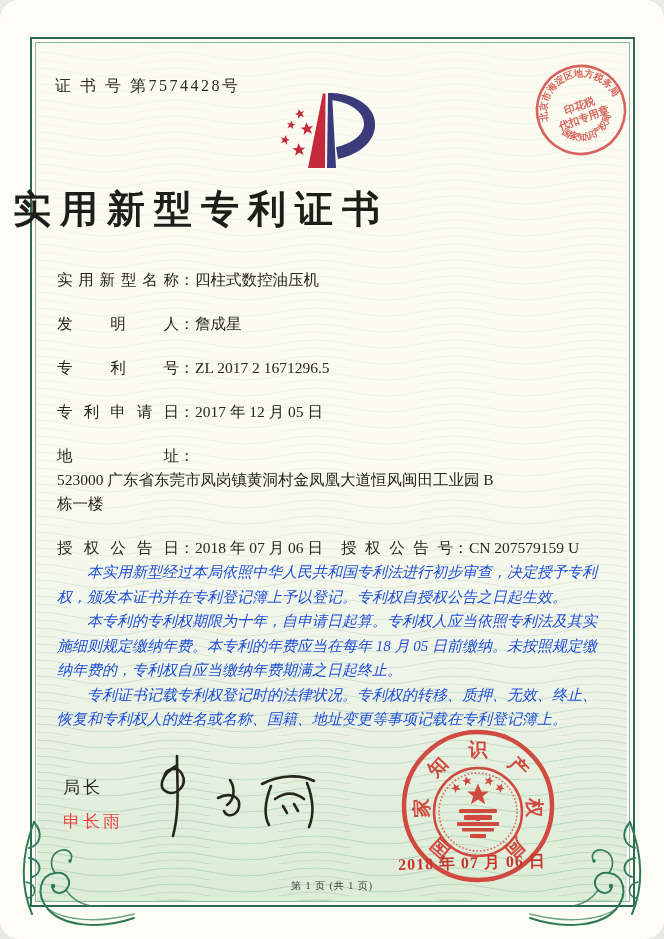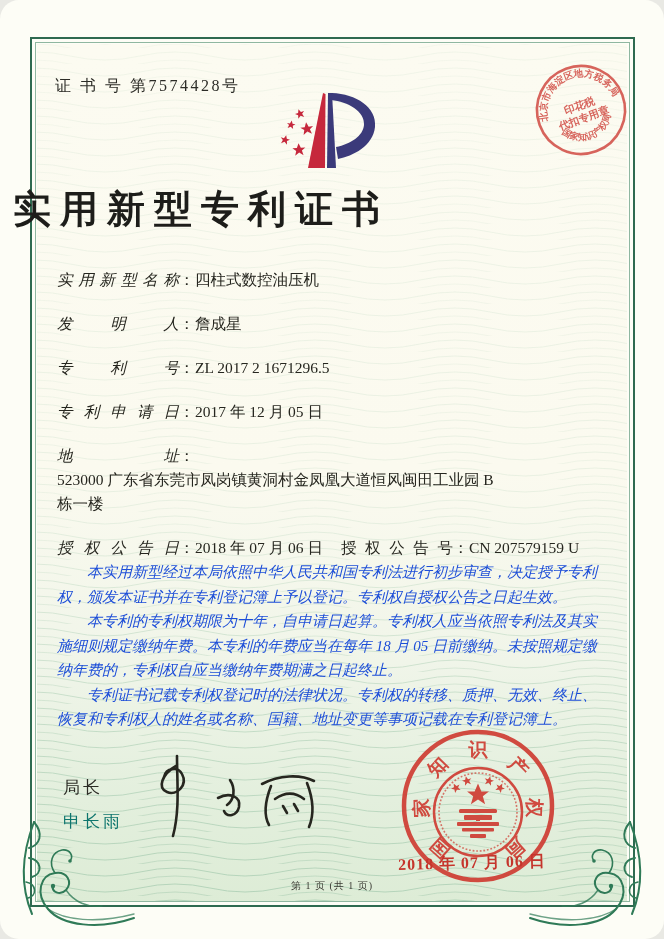--- a/index.html
+++ b/index.html
@@ -13,30 +13,30 @@
     background:linear-gradient(180deg,#fcfbf1 0%,#fbfaef 50%,#f0f5e9 72%,#e3efdd 88%,#ddecd6 100%);
   }
   .frame-outer{position:absolute;left:30px;top:37px;right:29px;bottom:32px;border:2px solid #2e6a50;}
   .frame-inner{position:absolute;left:35px;top:42px;right:34px;bottom:37px;border:1px solid #8fb7a0;}
   .abs{position:absolute;}
   .cert-number{left:55px;top:76px;font-size:16px;letter-spacing:2.5px;color:#2c2c27;}
   .title{left:0;top:184px;width:100%;text-align:left;font-size:38px;font-weight:700;letter-spacing:9px;color:#1d1d1a;margin-left:13px;}
   .fields{left:57px;top:268px;width:560px;font-size:15.5px;line-height:24px;}
   .field-row{margin-bottom:20px;white-space:nowrap;}
   .field-row.addr{white-space:normal;}
-  .flabel{display:inline-block;width:122px;text-align:justify;text-align-last:justify;vertical-align:top;font-style:italic;}
+  .flabel{display:inline-block;width:122px;text-align:justify;text-align-last:justify;vertical-align:top;}
   .flabel2{display:inline-block;width:112px;text-align:justify;text-align-last:justify;vertical-align:top;}
   .fcolon{display:inline-block;width:16px;vertical-align:top;}
   .fvalue{display:inline-block;vertical-align:top;}
   .fvalue.addrv{width:452px;white-space:normal;}
   .grp2{margin-left:18px;}
   .paras{left:57px;top:560px;width:554px;font-size:15px;line-height:24.5px;font-style:italic;color:#1d4ed8;}
   .paras p{margin:0;text-indent:2em;}
   .sig-title{left:63px;top:776px;font-size:17px;letter-spacing:3px;color:#2b2b25;}
-  .sig-name{left:63px;top:810px;font-size:17px;letter-spacing:3px;color:#0f766e;}
+  .sig-name{left:63px;top:810px;font-size:17px;letter-spacing:3px;color:#ef4444;}
   .seal-date{left:398px;top:853px;font-size:16px;font-weight:700;letter-spacing:1px;color:#c5352c;transform:rotate(-1.5deg);}
   .footer{left:0;top:879px;width:100%;text-align:center;font-size:10px;color:#3a3a33;letter-spacing:1px;}
   .overlay{position:absolute;left:0;top:0;width:664px;height:939px;pointer-events:none;}
   svg text{font-family:"Liberation Serif","DejaVu Serif",serif;}
 </style>
 </head>
 <body>
 
 <div class="page">
 

